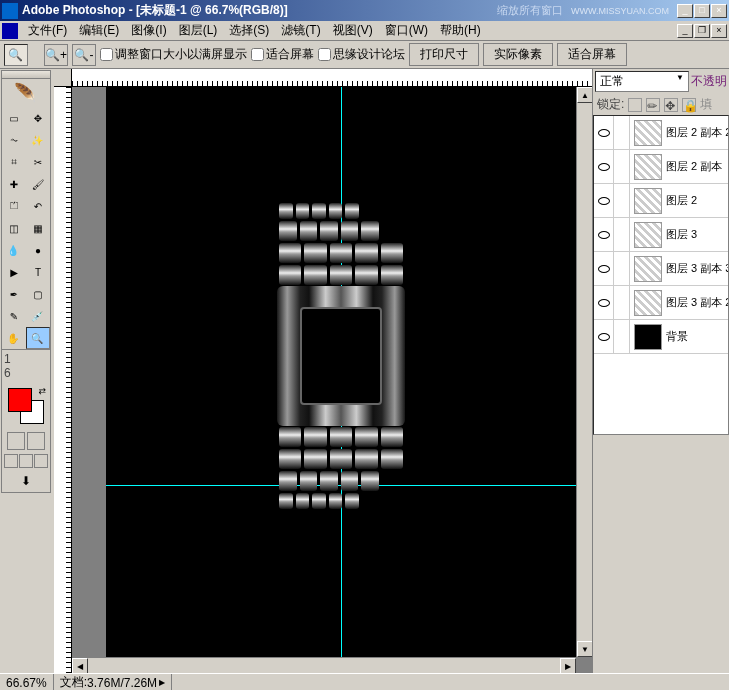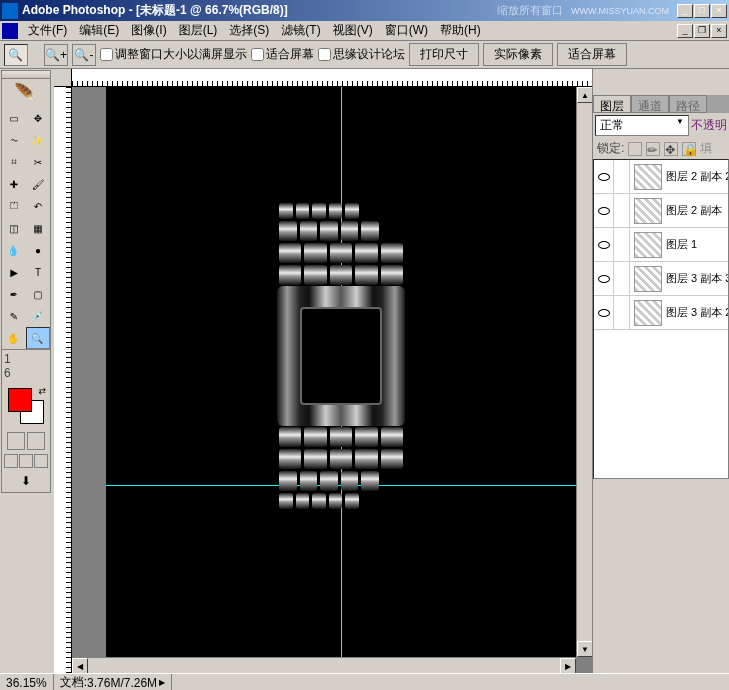--- a/index.html
+++ b/index.html
@@ -274,25 +274,20 @@
         </div>
         <div class="scrollbar-h">
           <div class="sb-btn" style="left:0">◀</div>
           <div class="sb-btn" style="right:0">▶</div>
         </div>
       </div>
     </div>
   </div>
 
   <div class="panels">
-    <div class="panel-tabs">
-      <div class="ptab">图层</div>
-      <div class="ptab inact">通道</div>
-      <div class="ptab inact">路径</div>
-    </div>
     <div class="blend-row">
       <div class="blend-select">
         <span>正常</span>
           <span class="dropdown-arrow">▼</span>
       </div>
       <span style="color:#701a75">不透明</span>
     </div>
     <div class="lock-row">
       <span>锁定:</span>
       <div class="lock-ic"></div>
@@ -317,44 +312,60 @@
           <div class="layer-link"></div>
           <div class="layer-thumb "></div>
           <div class="layer-name">图层 2 副本</div>
         </div>
         <div class="layer-row">
           <div class="layer-vis">
             <div class="eye"></div>
           </div>
           <div class="layer-link"></div>
           <div class="layer-thumb "></div>
-          <div class="layer-name">图层 1</div>
+          <div class="layer-name">图层 2</div>
+        </div>
+        <div class="layer-row">
+          <div class="layer-vis">
+            <div class="eye"></div>
+          </div>
+          <div class="layer-link"></div>
+          <div class="layer-thumb "></div>
+          <div class="layer-name">图层 3</div>
         </div>
         <div class="layer-row">
           <div class="layer-vis">
             <div class="eye"></div>
           </div>
           <div class="layer-link"></div>
           <div class="layer-thumb "></div>
           <div class="layer-name">图层 3 副本 3</div>
         </div>
         <div class="layer-row">
           <div class="layer-vis">
             <div class="eye"></div>
           </div>
           <div class="layer-link"></div>
           <div class="layer-thumb "></div>
           <div class="layer-name">图层 3 副本 2</div>
+        </div>
+        <div class="layer-row">
+          <div class="layer-vis">
+            <div class="eye"></div>
+          </div>
+          <div class="layer-link"></div>
+          <div class="layer-thumb black"></div>
+          <div class="layer-name">背景</div>
         </div>
       </div>
   </div>
 </div>
 
 <div class="statusbar">
   <div class="status-seg">
-      <span>36.15%</span>
+      <span>66.67%</span>
     </div>
   <div class="status-seg">
     <span>文档:</span>
       <span>3.76M/7.26M</span>
     <span class="dropdown-arrow">▶</span>
   </div>
 </div>
 
 </body></html>

